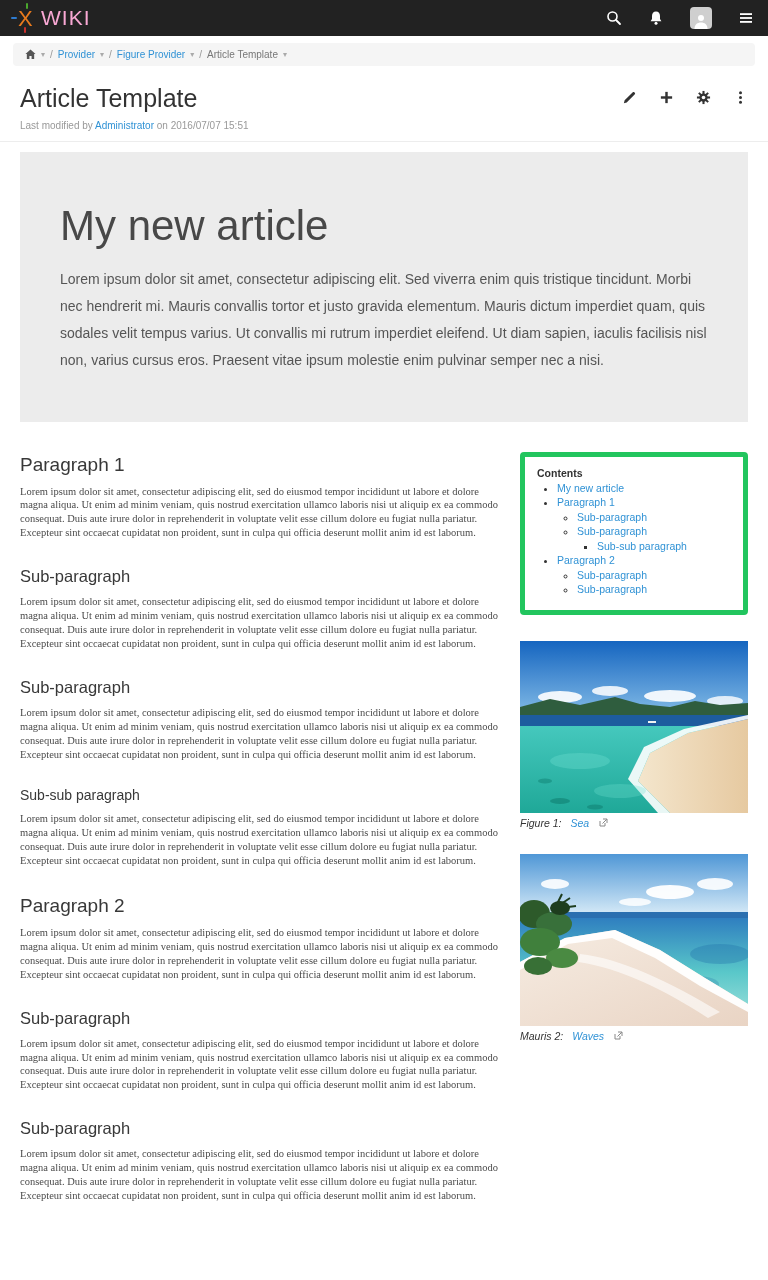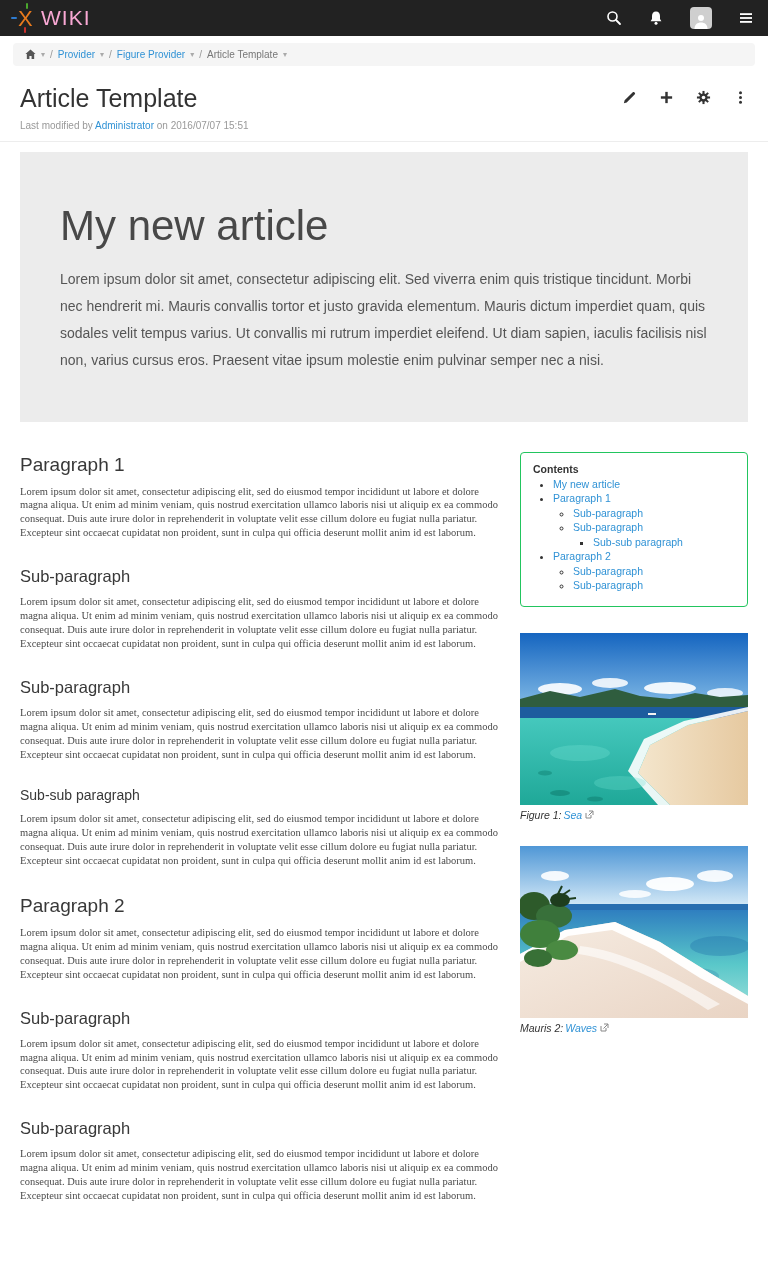--- a/index.html
+++ b/index.html
@@ -59,34 +59,34 @@
   .content { display: flex; padding: 30px 20px 0; gap: 20px; align-items: flex-start; }
   .main-col { flex: 1; min-width: 0; }
   .sec-h2 { font-size: 19px; font-weight: 400; color: #383838; margin: 27px 0 9px; }
   .sec-h3 { font-size: 16.5px; font-weight: 400; color: #383838; margin: 27px 0 9px; }
   .sec-h4 { font-size: 14px;  font-weight: 400; color: #383838; margin: 25px 0 9px; }
   .main-col > :first-child { margin-top: 2px; }
   .body-p { font-size: 10.5px; line-height: 1.33; color: #4a4a4a; font-family: Liberation Serif, serif; }
   
   .side-col { width: 228px; flex: 0 0 228px; }
   .toc {
-    border: 1px solid #22c55e; border-radius: 4px; padding: 10px 12px 12px;
+    border: 5px solid #22c55e; border-radius: 4px; padding: 10px 12px 12px;
     font-size: 10.5px; color: #333;
   }
   .toc-title { font-weight: bold; font-size: 10.5px; color: #333; margin-bottom: 3px; }
   .toc ul { margin: 0; padding-left: 20px; }
   .toc > ul { list-style: disc; }
   .toc ul ul { list-style: circle; }
   .toc ul ul ul { list-style: square; }
   .toc li { margin: 2.5px 0; }
   .toc a { color: #3092d5; text-decoration: none; cursor: pointer; }
   .figure { margin-top: 25px; }
   .figure:first-of-type { margin-top: 26px; }
   .fig-img { width: 228px; height: 172px; display: block; cursor: pointer; }
-  .fig-caption { font-size: 10.5px; font-style: italic; color: #333; margin-top: 4px; display:flex; align-items:center; gap:2px;}
+  .fig-caption { font-size: 10.5px; font-style: italic; color: #333; margin-top: 4px; display:flex; align-items:center; gap:9px;}
   .fig-caption a { color: #3092d5; text-decoration: none; cursor: pointer; }
   .ext-icon { width: 9px; height: 9px; display: inline-block; margin-left: 1px; }
 </style>
 </head>
 <body>
 
 <header class="navbar">
   <div class="logo">
     <span class="logo-x-wrap">
       <span class="tick tick-blue"></span>

